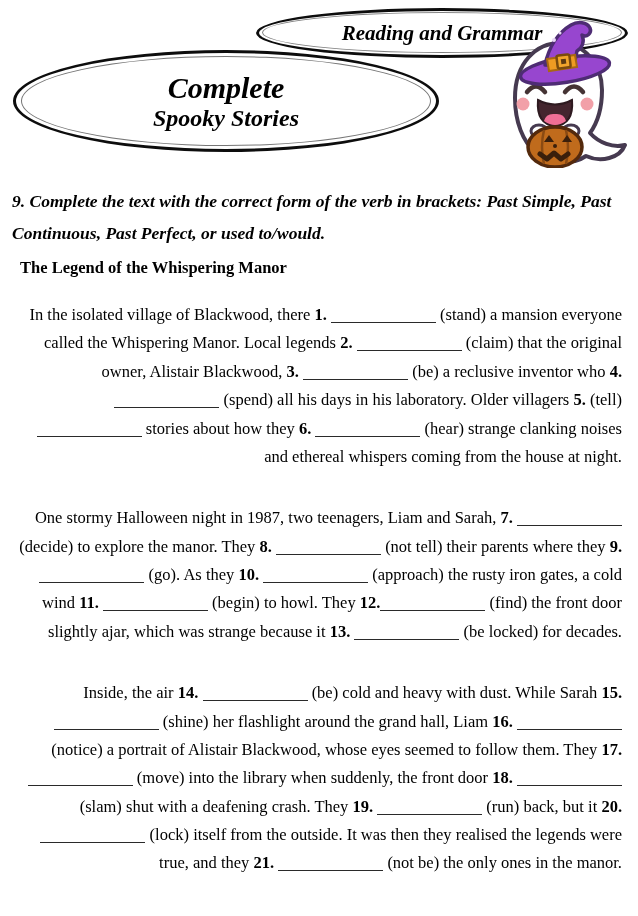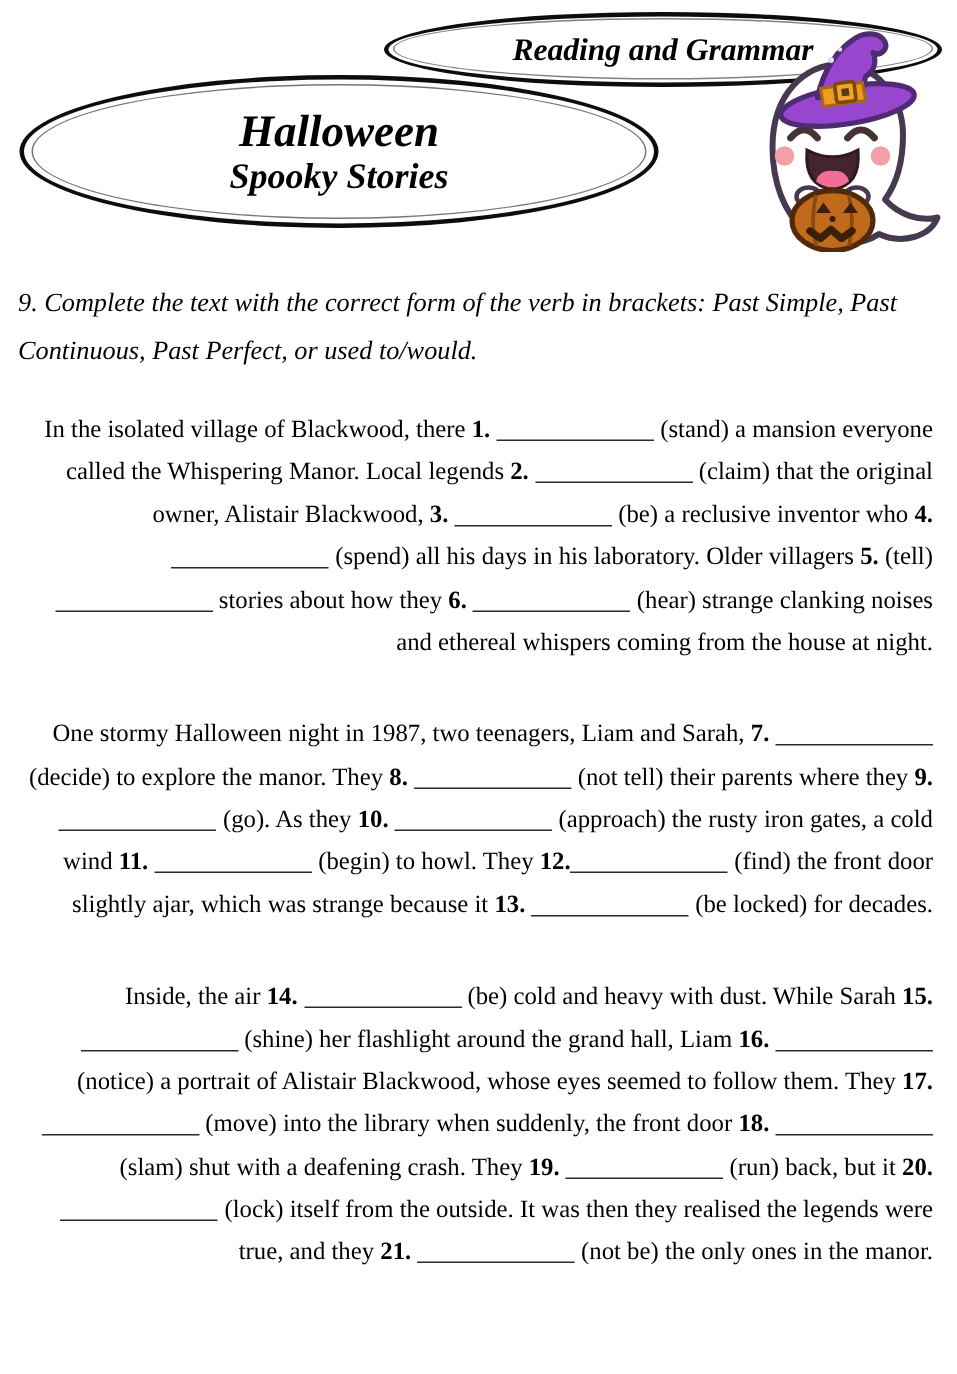--- a/index.html
+++ b/index.html
@@ -25,21 +25,21 @@
     display:flex;flex-direction:column;align-items:center;justify-content:center;
   }
   .oval-title::before{
     content:"";position:absolute;left:5px;right:5px;top:3px;bottom:3px;
     border:1.5px solid #1a1a1a;border-radius:50%;opacity:.6;
   }
   .title{font-weight:bold;font-style:italic;font-size:30px;line-height:1.15;}
   .subtitle{font-weight:bold;font-style:italic;font-size:24px;line-height:1.1;text-align:center;}
   .ghost{position:absolute;left:480px;top:18px;width:158px;height:150px;z-index:3;}
   .instruction{
-    margin:14px 8px 0 12px;font-weight:normal;font-style:italic;
+    margin:14px 8px 0 12px;font-weight:bold;font-style:italic;
     font-size:17.5px;line-height:1.8;
   }
   .story-title{margin:9px 0 0 20px;font-weight:bold;font-size:16.5px;}
   .paragraphs{margin:23px 16px 0 14px;font-size:16.5px;line-height:1.72;text-align:right;}
   .para + .para{margin-top:33px;}
   .num{font-weight:bold;}
   .blank{
     display:inline-block;width:105px;height:14px;vertical-align:-3px;
     border-bottom:1.5px solid #2a2a2a;
   }
@@ -48,21 +48,21 @@
 <body>
 
 <div>
   <div class="header">
 
     <div class="oval-badge">
       <span class="badge-text">Reading and Grammar</span>
     </div>
 
     <div class="oval-title">
-      <div class="title">Halloween</div>
+      <div class="title">Complete</div>
       <div class="subtitle">Spooky Stories</div>
     </div>
 
     <div class="ghost">
       <svg viewBox="0 0 156 150" width="158" height="150" aria-hidden="true">
 
         <path d="M34 80 C34 44 56 25 79 25 C103 25 121 46 121 72 C121 90 117 104 109 115 C118 125 132 130 144 127 C139 140 120 145 105 138 C92 147 68 146 55 135 C42 124 34 104 34 80 Z" fill="#ffffff" stroke="#463a50" stroke-width="4" stroke-linejoin="round"></path>
 
         <path d="M46 74 Q55 63 64 74" stroke="#453334" stroke-width="4.5" fill="none" stroke-linecap="round"></path>
         <path d="M84 74 Q93 63 102 74" stroke="#453334" stroke-width="4.5" fill="none" stroke-linecap="round"></path>
@@ -99,19 +99,20 @@
         </g>
 
         <circle cx="73" cy="22" r="2" fill="#e9d7f7"></circle>
         <circle cx="79" cy="15" r="1.5" fill="#e9d7f7"></circle>
       </svg>
     </div>
   </div>
 
   <div class="instruction">9. Complete the text with the correct form of the verb in brackets: Past Simple, Past Continuous, Past Perfect, or used to/would.</div>
 
+  <div class="story-title">The Legend of the Whispering Manor</div>
 
   <div class="paragraphs">
       <div class="para">In the isolated village of Blackwood, there <span class="num">1.</span> <span class="blank"></span> (stand)  a mansion everyone called the Whispering Manor. Local legends <span class="num">2.</span> <span class="blank"></span> (claim) that the original owner, Alistair Blackwood, <span class="num">3.</span> <span class="blank"></span> (be) a reclusive inventor who <span class="num">4.</span> <span class="blank"></span> (spend) all his days in his laboratory. Older villagers <span class="num">5.</span> (tell) <span class="blank"></span> stories about how they <span class="num">6.</span> <span class="blank"></span> (hear) strange clanking noises and ethereal whispers coming from the house at night.</div>
       <div class="para">One stormy Halloween night in 1987, two teenagers, Liam and Sarah, <span class="num">7.</span> <span class="blank"></span> (decide) to explore the manor. They <span class="num">8.</span> <span class="blank"></span> (not tell) their parents where they <span class="num">9.</span> <span class="blank"></span> (go). As they <span class="num">10.</span> <span class="blank"></span> (approach) the rusty iron gates, a cold wind <span class="num">11.</span> <span class="blank"></span> (begin) to howl. They <span class="num">12.</span><span class="blank"></span> (find) the front door slightly ajar, which was strange because it <span class="num">13.</span> <span class="blank"></span> (be locked) for decades.</div>
       <div class="para">Inside, the air <span class="num">14.</span> <span class="blank"></span> (be) cold and heavy with dust. While Sarah <span class="num">15.</span> <span class="blank"></span> (shine) her flashlight around the grand hall, Liam <span class="num">16.</span> <span class="blank"></span> (notice) a portrait of Alistair Blackwood, whose eyes seemed to follow them. They <span class="num">17.</span> <span class="blank"></span> (move) into the library when suddenly, the front door <span class="num">18.</span> <span class="blank"></span> (slam) shut with a deafening crash. They <span class="num">19.</span> <span class="blank"></span> (run) back, but it <span class="num">20.</span> <span class="blank"></span> (lock) itself from the outside. It was then they realised the legends were true, and they <span class="num">21.</span> <span class="blank"></span> (not be) the only ones in the manor.</div>
     </div>
 </div>
 
 </body></html>

